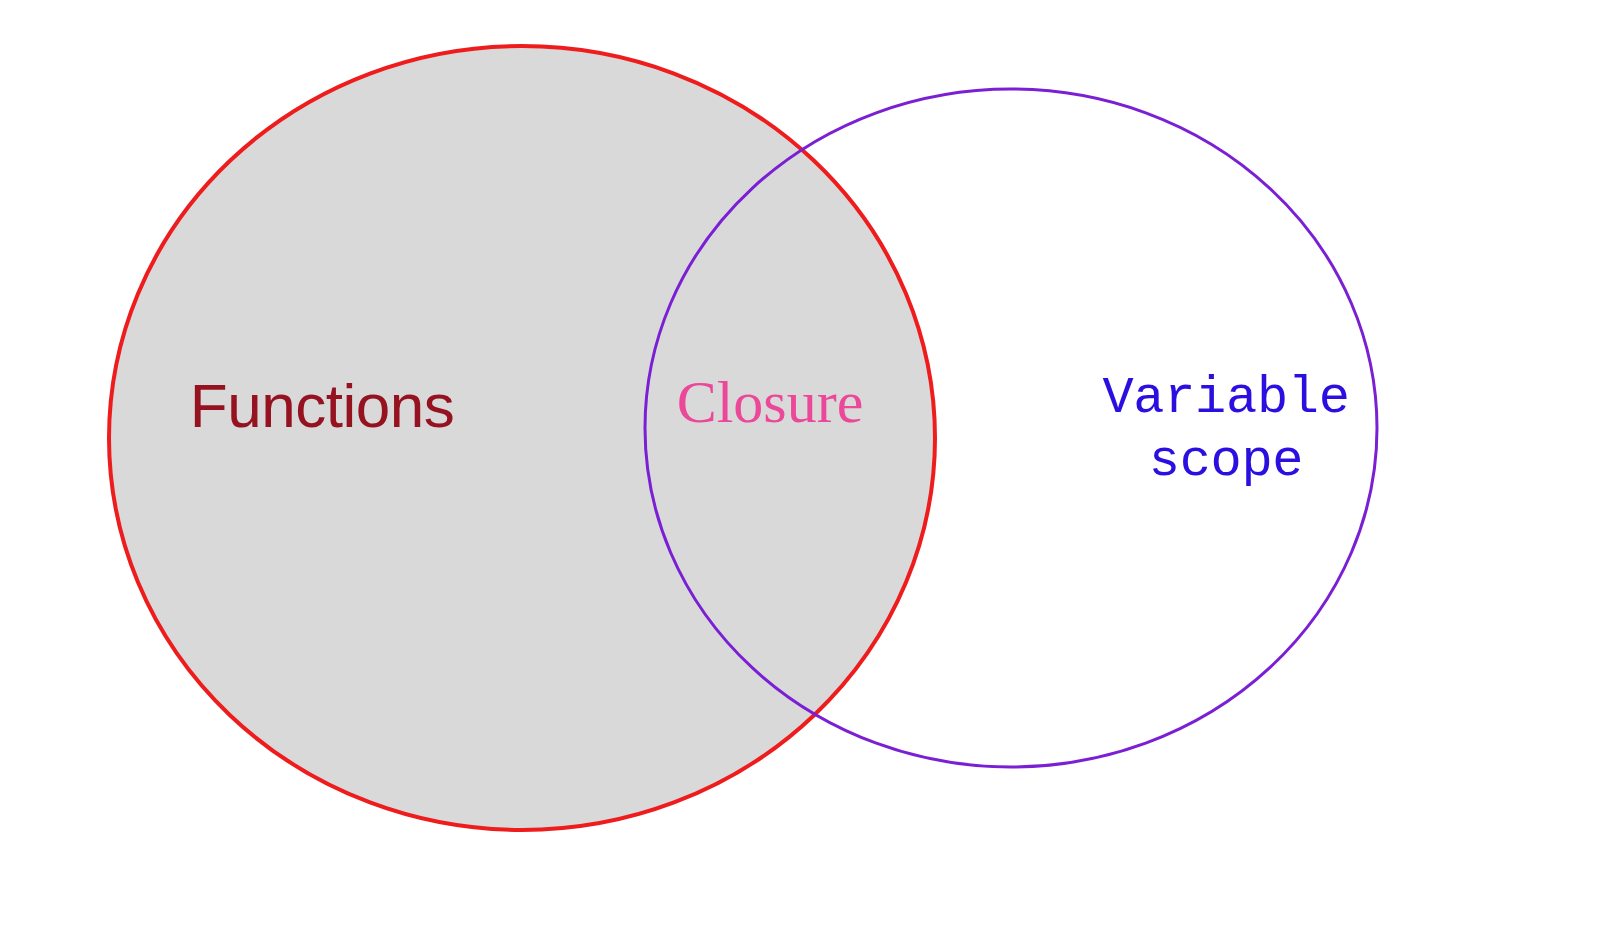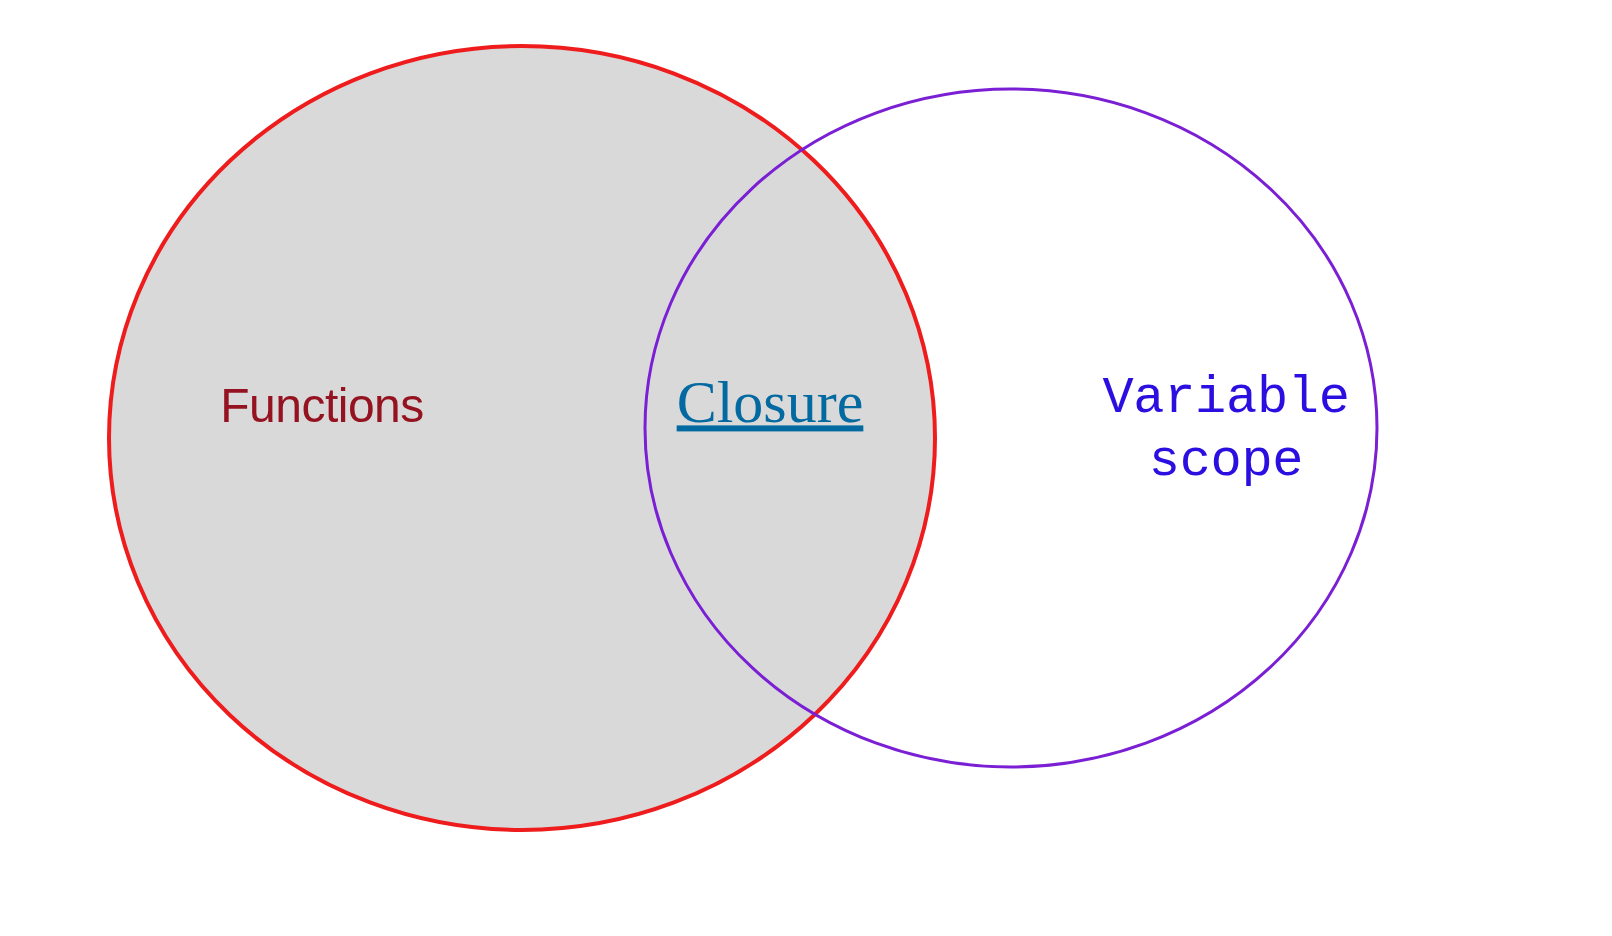--- a/index.html
+++ b/index.html
@@ -32,21 +32,21 @@
     text-align: center;
     line-height: 1.22;
     transform: translate(-50%, -50%);
     pointer-events: none;
     user-select: none;
   }
   #label-left {
     left: 322px;
     top: 406px;
     font-family: "Liberation Sans", sans-serif;
-    font-size: 48px;
+    font-size: 62px;
     font-weight: 400;
     letter-spacing: -0.5px;
     color: #951320;
   }
   #label-center {
     left: 770px;
     top: 403px;
     font-family: "Liberation Serif", serif;
     font-size: 60px;
     font-weight: 400;
@@ -69,18 +69,18 @@
 
   <svg id="venn-svg" viewBox="0 0 1612 936" xmlns="http://www.w3.org/2000/svg">
 
     <ellipse cx="522" cy="438" rx="413" ry="392" fill="#d9d9d9" stroke="#ee1c1c" stroke-width="4"></ellipse>
 
     <ellipse cx="1011" cy="428" rx="366" ry="339" fill="none" stroke="#7b1fd4" stroke-width="3"></ellipse>
   </svg>
 
   <div class="label" id="label-left" style="color: rgb(149, 19, 32);">Functions</div>
 
-  <div class="label" id="label-center" style="color: #0369a1; text-decoration: underline;">Closure</div>
+  <div class="label" id="label-center" style="color: #ec4899;">Closure</div>
 
   <div class="label" id="label-right" style="color: rgb(42, 15, 224);">Variable
 scope</div>
 
 </div>
 
 </body></html>

